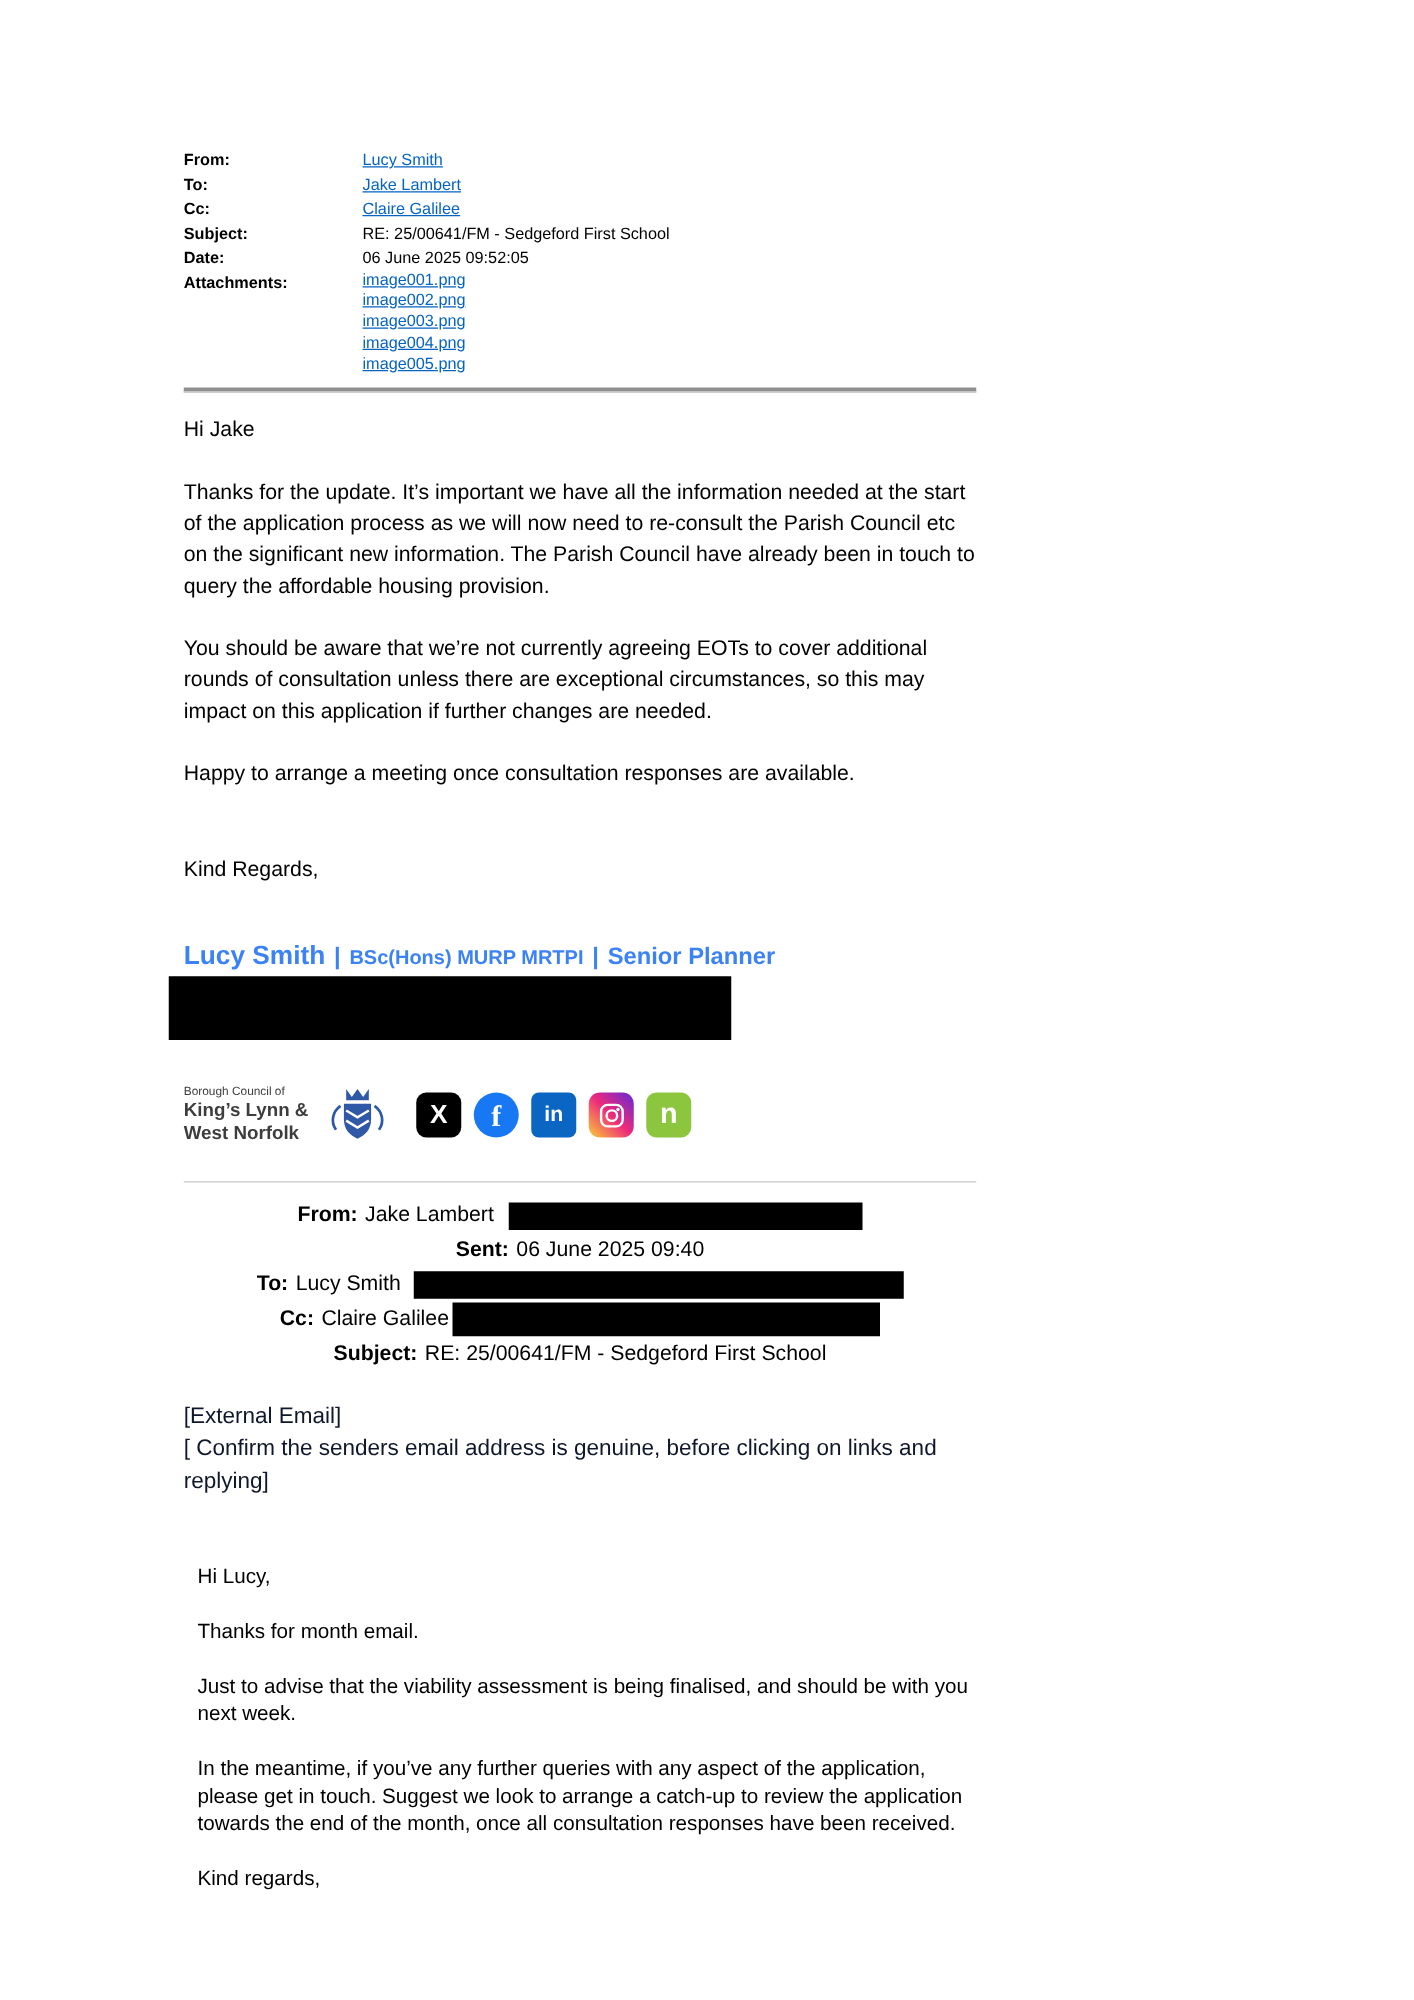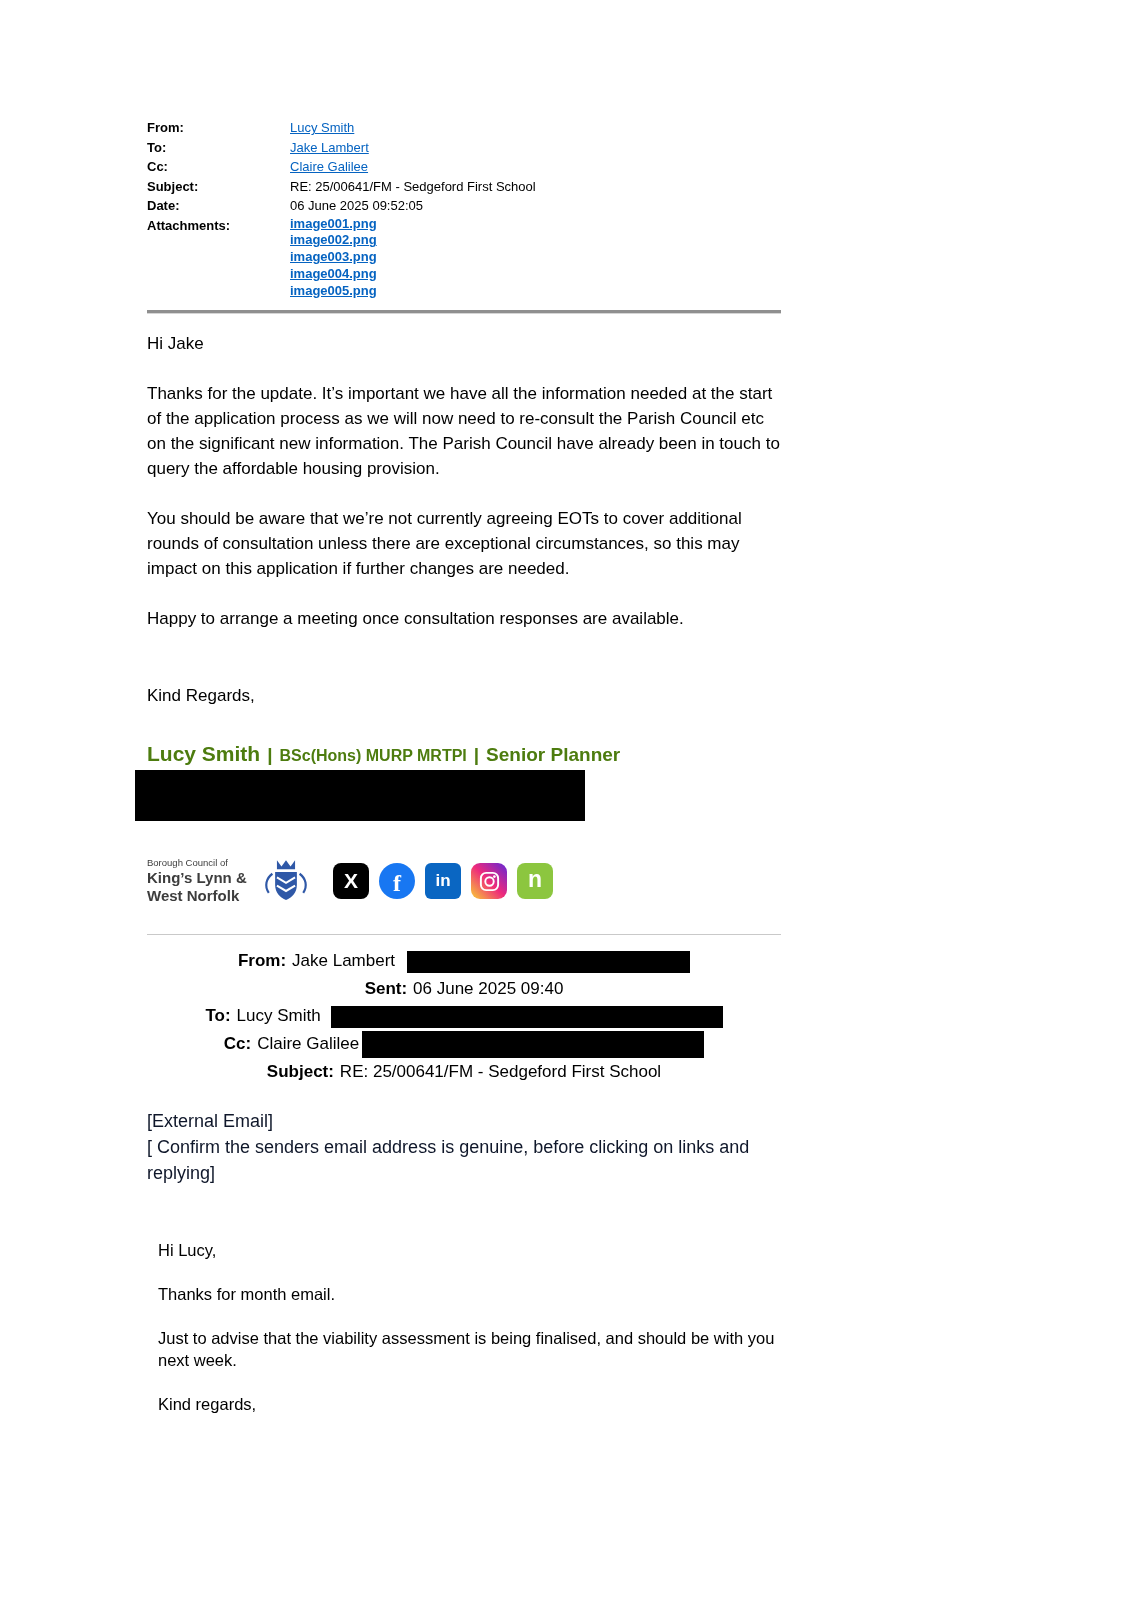--- a/index.html
+++ b/index.html
@@ -15,34 +15,34 @@
     overflow:hidden;
   }
   .content { padding:118px 166px 0 147px; }
 
   
   .meta { font-size:13px; }
   .meta-row { display:flex; line-height:19.5px; }
   .meta-label { width:143px; font-weight:bold; flex:0 0 143px; }
   .meta-value { font-weight:normal; }
   a.link { color:#0563c1; text-decoration:underline; cursor:pointer; }
-  .attachments a { display:block; line-height:16.8px;font-weight:bold; }
+  .attachments a { display:block; line-height:16.8px; }
 
   .divider-thick {
     margin-top:11px; height:4px;
     background:#8f8f8f; border-bottom:1px solid #d6d6d6;
   }
 
   
   .body-text { margin-top:17px; font-size:17px; line-height:25px; }
   .body-text p + p { margin-top:25px; }
   .body-text p.closing { margin-top:52px; }
 
   
-  .sig-line { margin-top:32px; line-height:28px; color:#4d7c0f; font-weight:bold; white-space:nowrap; }
+  .sig-line { margin-top:43px; line-height:28px; color:#3b82f6; font-weight:bold; white-space:nowrap; }
   .sig-name { font-size:21px; }
   .sig-sep  { font-size:19px; margin:0 7px; }
   .sig-creds{ font-size:16px; }
   .sig-role { font-size:19px; }
 
   .redaction-main {
     width:450px; height:51px; background:#000;
     margin-left:-12px; margin-top:0;
   }
 
@@ -196,17 +196,18 @@
 
     <div class="warnings">
       <div>[External Email]</div>
       <div>[ Confirm the senders email address is genuine, before clicking on links and replying]</div>
     </div>
 
     <div class="quoted-body">
       <p>Hi Lucy,</p>
       <p>Thanks for month email.</p>
       <p>Just to advise that the viability assessment is being finalised, and should be with you next week.</p>
+      <p>In the meantime, if you’ve any further queries with any aspect of the application, please get in touch. Suggest we look to arrange a catch-up to review the application towards the end of the month, once all consultation responses have been received.</p>
       <p>Kind regards,</p>
     </div>
 
   </div>
 </div>
 
 </body></html>

